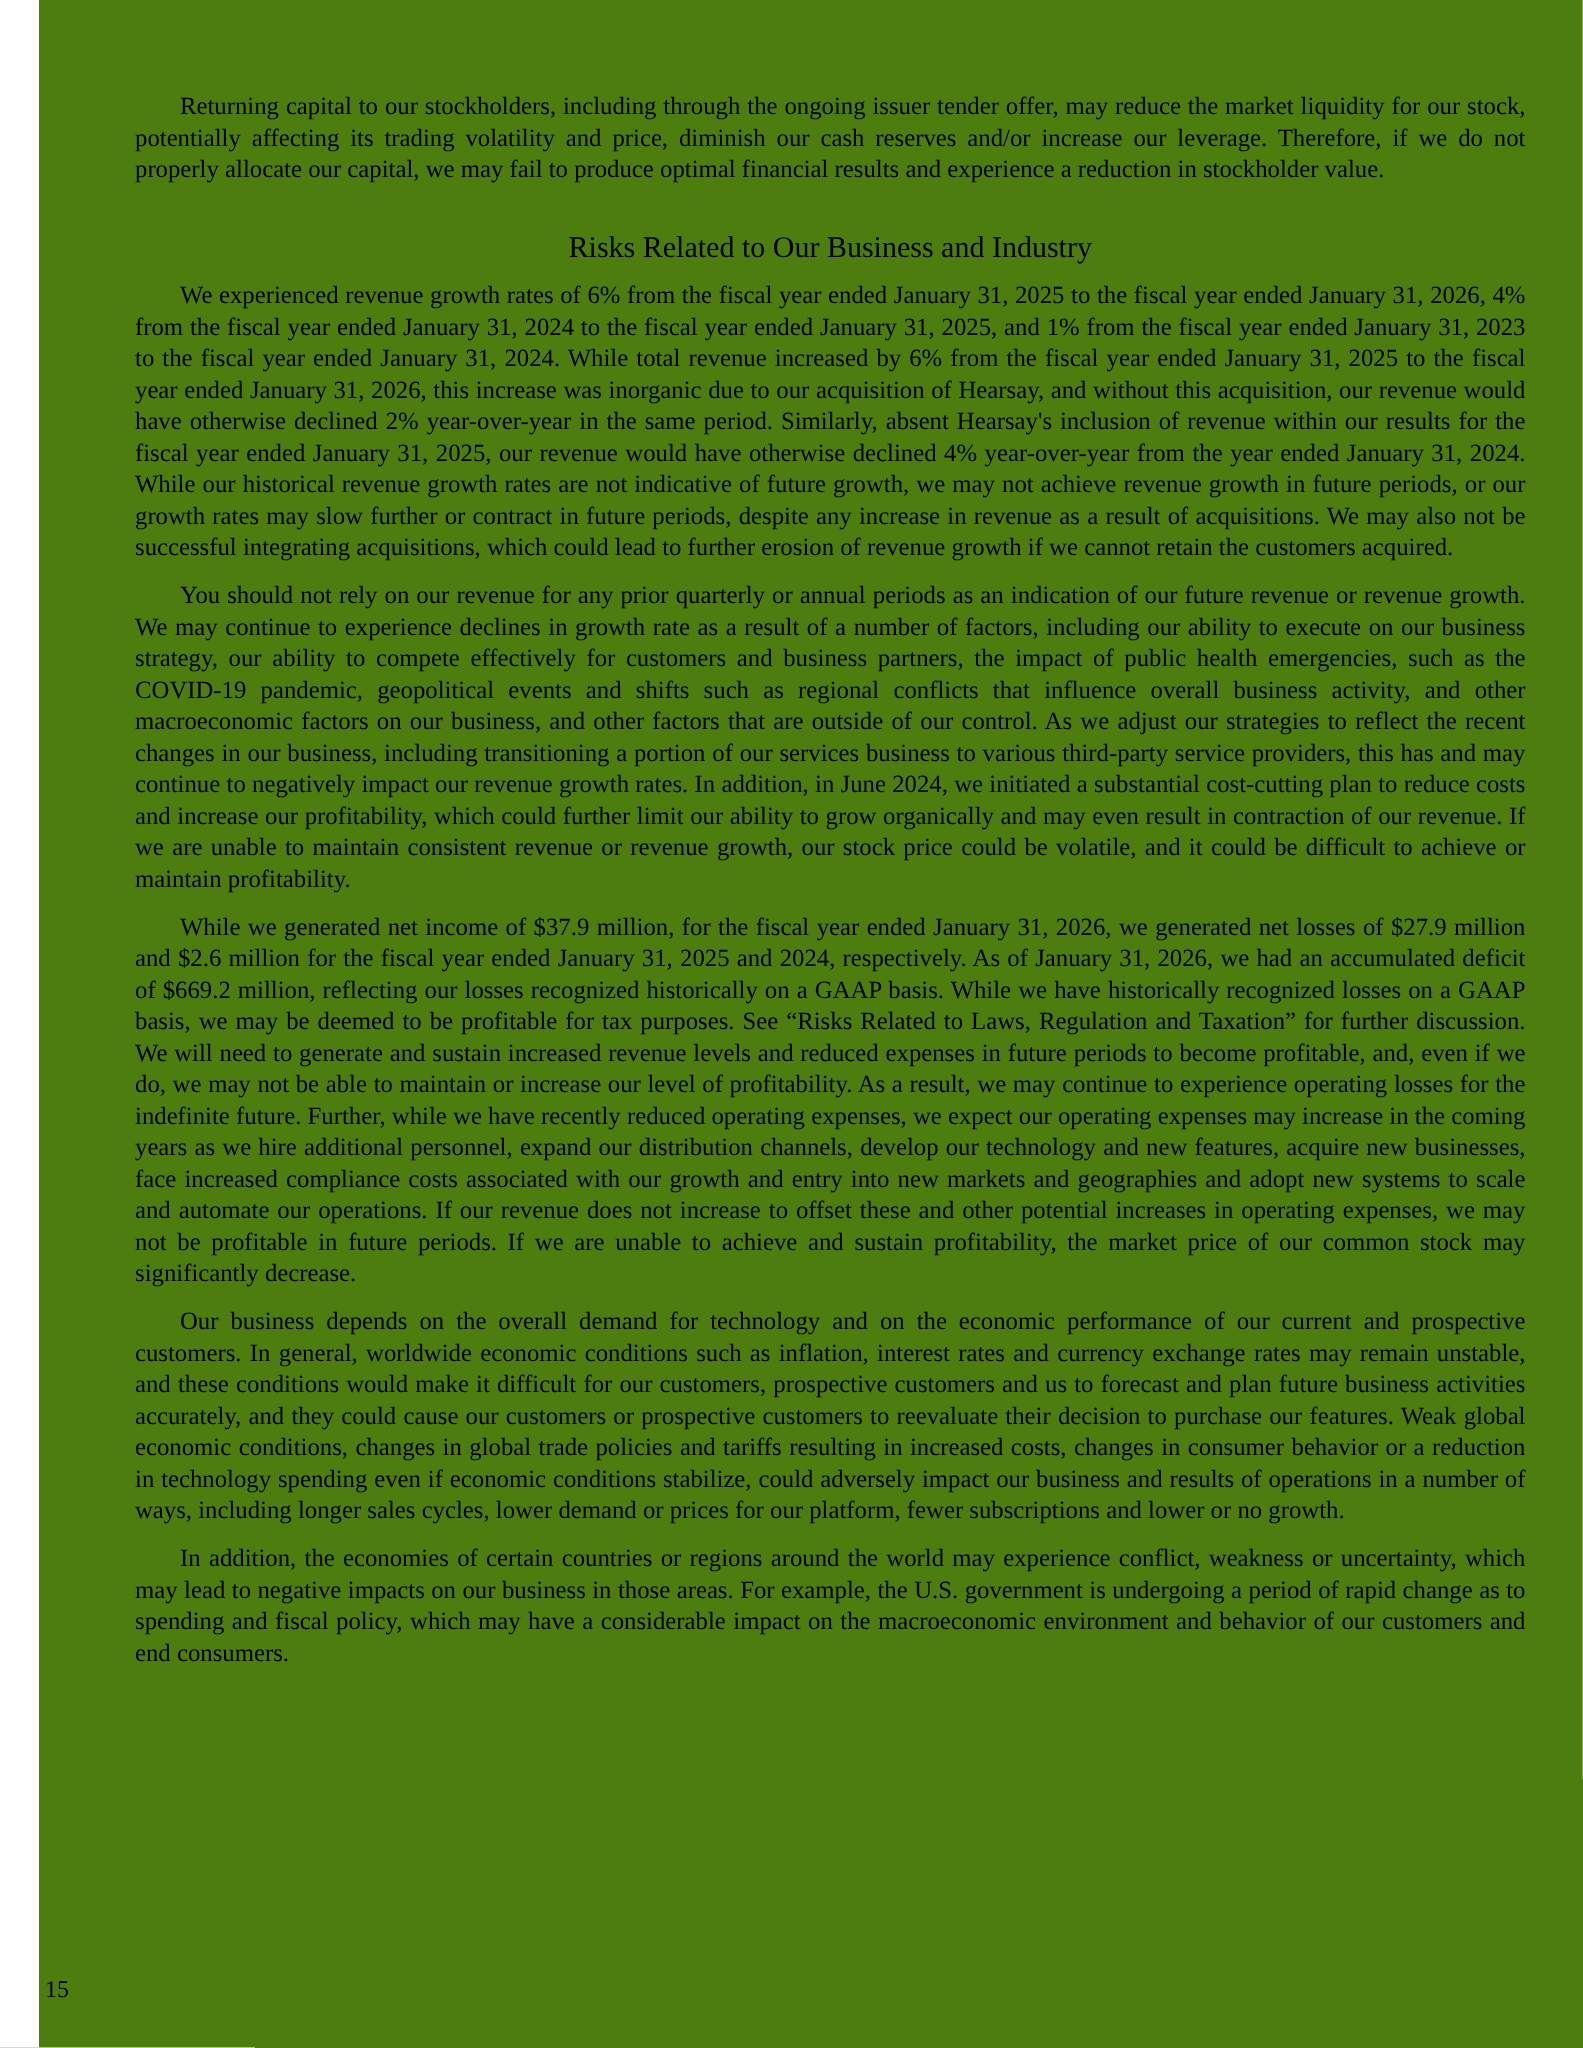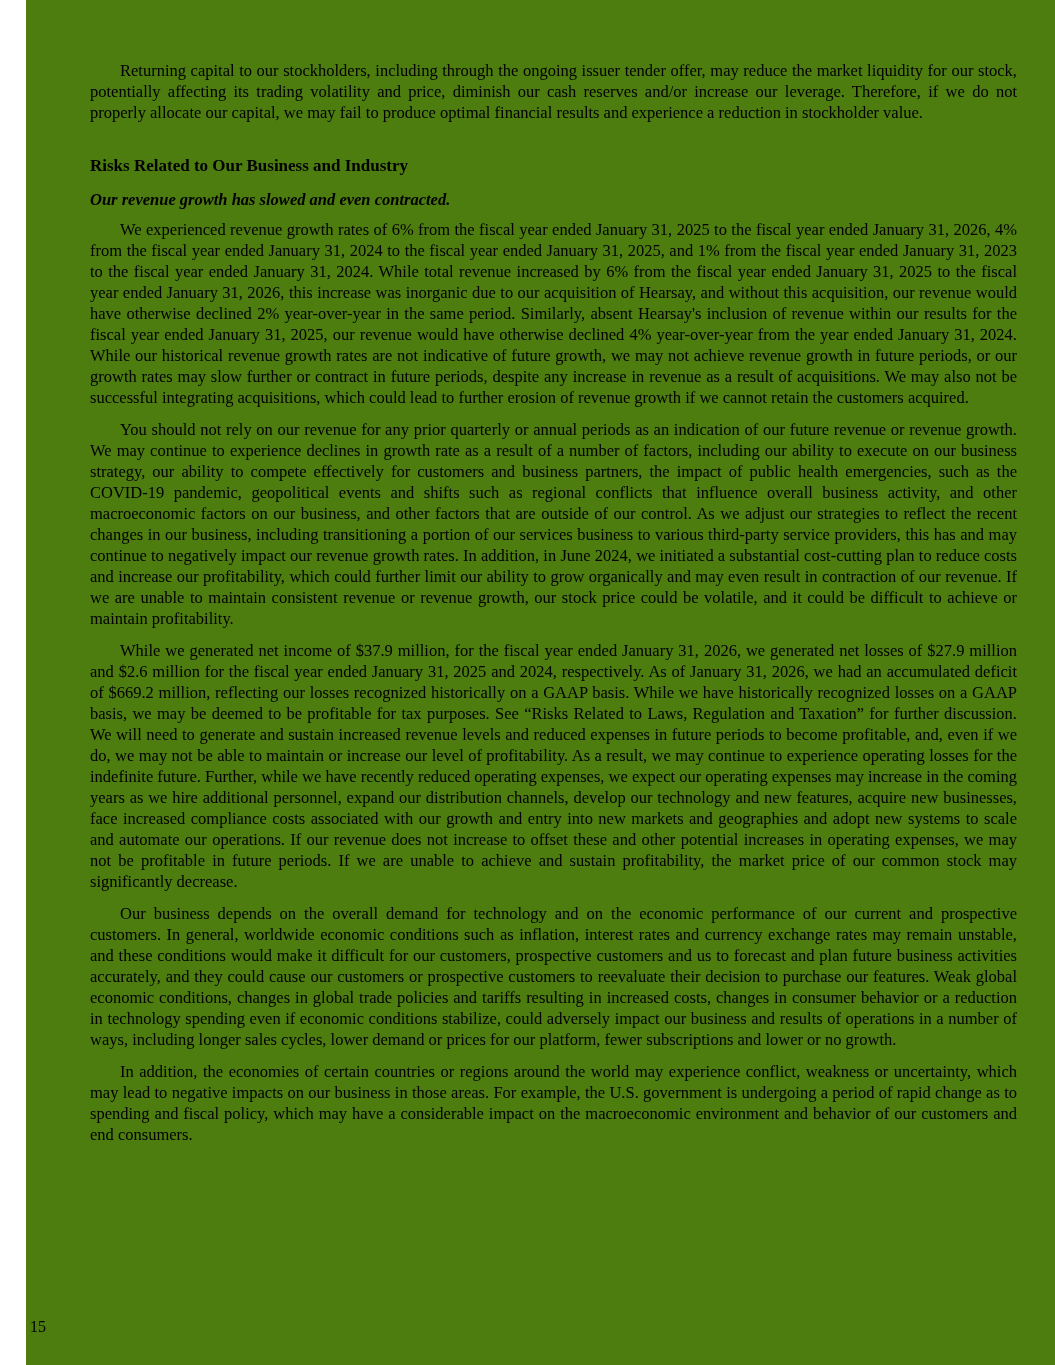--- a/index.html
+++ b/index.html
@@ -22,24 +22,25 @@
   }
   .content {
     padding: 60px 64px 0 64px;
   }
   p.body-para {
     margin: 0 0 11px 0;
     text-align: justify;
     text-indent: 30px;
   }
   h2.section-heading {
-    font-size: 17px;
+    font-size: 20px;
     line-height: 21px;
-    font-weight: bold;
+    font-weight: normal;
     margin: 32px 0 10px 0;
+    text-align: center;
   }
   h3.risk-heading {
     font-size: 16.5px;
     line-height: 21px;
     font-weight: bold;
     font-style: italic;
     margin: 13px 0 9px 0;
   }
   .page-number {
     position: absolute;
@@ -53,21 +54,20 @@
 </head>
 <body>
 
 <div class="page">
   <div class="content">
 
     <p class="body-para">Returning capital to our stockholders, including through the ongoing issuer tender offer, may reduce the market liquidity for our stock, potentially affecting its trading volatility and price, diminish our cash reserves and/or increase our leverage. Therefore, if we do not properly allocate our capital, we may fail to produce optimal financial results and experience a reduction in stockholder value.</p>
 
     <h2 class="section-heading">Risks Related to Our Business and Industry</h2>
 
-    <h3 class="risk-heading">Our revenue growth has slowed and even contracted.</h3>
 
     <p class="body-para">We experienced revenue growth rates of 6% from the fiscal year ended January 31, 2025 to the fiscal year ended January 31, 2026, 4% from the fiscal year ended January 31, 2024 to the fiscal year ended January 31, 2025, and 1% from the fiscal year ended January 31, 2023 to the fiscal year ended January 31, 2024. While total revenue increased by 6% from the fiscal year ended January 31, 2025 to the fiscal year ended January 31, 2026, this increase was inorganic due to our acquisition of Hearsay, and without this acquisition, our revenue would have otherwise declined 2% year-over-year in the same period. Similarly, absent Hearsay's inclusion of revenue within our results for the fiscal year ended January 31, 2025, our revenue would have otherwise declined 4% year-over-year from the year ended January 31, 2024. While our historical revenue growth rates are not indicative of future growth, we may not achieve revenue growth in future periods, or our growth rates may slow further or contract in future periods, despite any increase in revenue as a result of acquisitions. We may also not be successful integrating acquisitions, which could lead to further erosion of revenue growth if we cannot retain the customers acquired.</p>
 
     <p class="body-para">You should not rely on our revenue for any prior quarterly or annual periods as an indication of our future revenue or revenue growth. We may continue to experience declines in growth rate as a result of a number of factors, including our ability to execute on our business strategy, our ability to compete effectively for customers and business partners, the impact of public health emergencies, such as the COVID-19 pandemic, geopolitical events and shifts such as regional conflicts that influence overall business activity, and other macroeconomic factors on our business, and other factors that are outside of our control. As we adjust our strategies to reflect the recent changes in our business, including transitioning a portion of our services business to various third-party service providers, this has and may continue to negatively impact our revenue growth rates. In addition, in June 2024, we initiated a substantial cost-cutting plan to reduce costs and increase our profitability, which could further limit our ability to grow organically and may even result in contraction of our revenue. If we are unable to maintain consistent revenue or revenue growth, our stock price could be volatile, and it could be difficult to achieve or maintain profitability.</p>
 
 
     <p class="body-para">While we generated net income of $37.9 million, for the fiscal year ended January 31, 2026, we generated net losses of $27.9 million and $2.6 million for the fiscal year ended January 31, 2025 and 2024, respectively. As of January 31, 2026, we had an accumulated deficit of $669.2 million, reflecting our losses recognized historically on a GAAP basis. While we have historically recognized losses on a GAAP basis, we may be deemed to be profitable for tax purposes. See “Risks Related to Laws, Regulation and Taxation” for further discussion. We will need to generate and sustain increased revenue levels and reduced expenses in future periods to become profitable, and, even if we do, we may not be able to maintain or increase our level of profitability. As a result, we may continue to experience operating losses for the indefinite future. Further, while we have recently reduced operating expenses, we expect our operating expenses may increase in the coming years as we hire additional personnel, expand our distribution channels, develop our technology and new features, acquire new businesses, face increased compliance costs associated with our growth and entry into new markets and geographies and adopt new systems to scale and automate our operations. If our revenue does not increase to offset these and other potential increases in operating expenses, we may not be profitable in future periods. If we are unable to achieve and sustain profitability, the market price of our common stock may significantly decrease.</p>
 
 
     <p class="body-para">Our business depends on the overall demand for technology and on the economic performance of our current and prospective customers. In general, worldwide economic conditions such as inflation, interest rates and currency exchange rates may remain unstable, and these conditions would make it difficult for our customers, prospective customers and us to forecast and plan future business activities accurately, and they could cause our customers or prospective customers to reevaluate their decision to purchase our features. Weak global economic conditions, changes in global trade policies and tariffs resulting in increased costs, changes in consumer behavior or a reduction in technology spending even if economic conditions stabilize, could adversely impact our business and results of operations in a number of ways, including longer sales cycles, lower demand or prices for our platform, fewer subscriptions and lower or no growth.</p>

